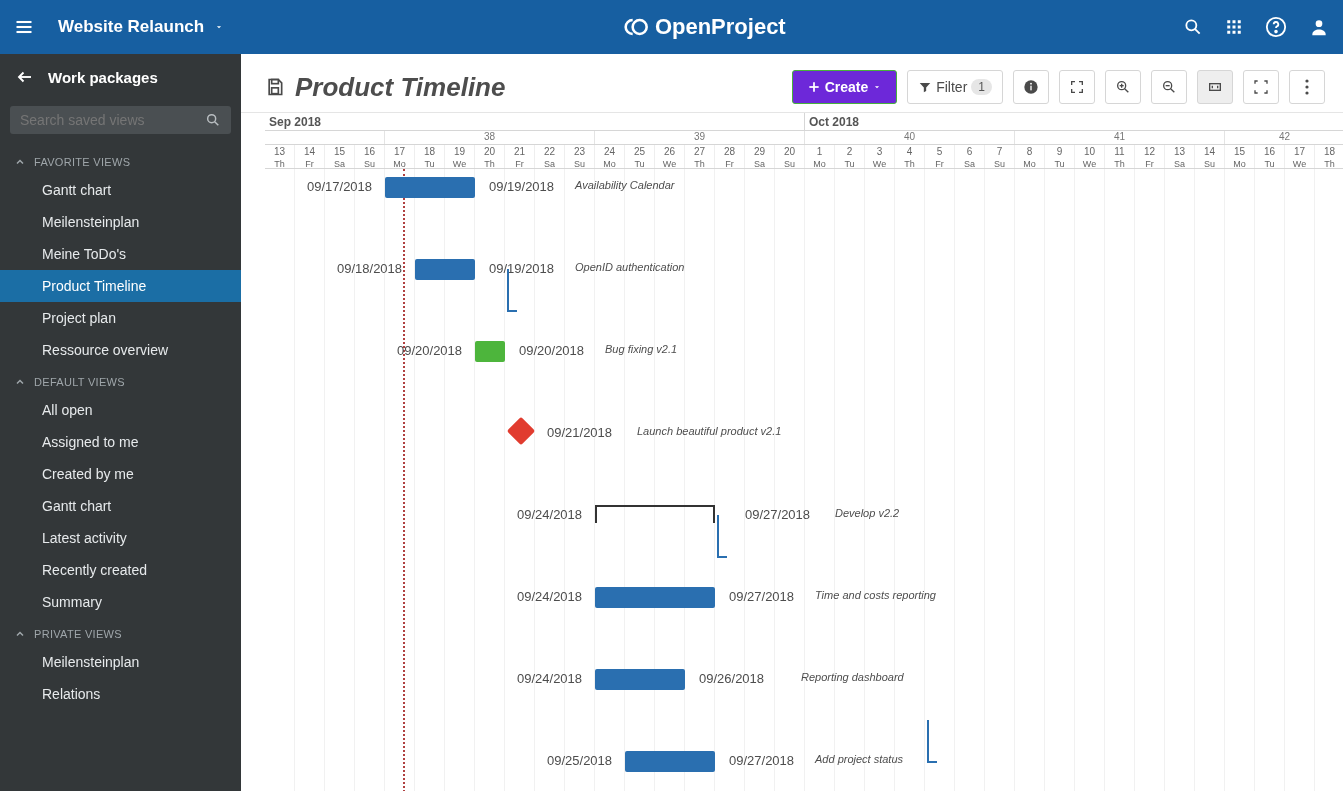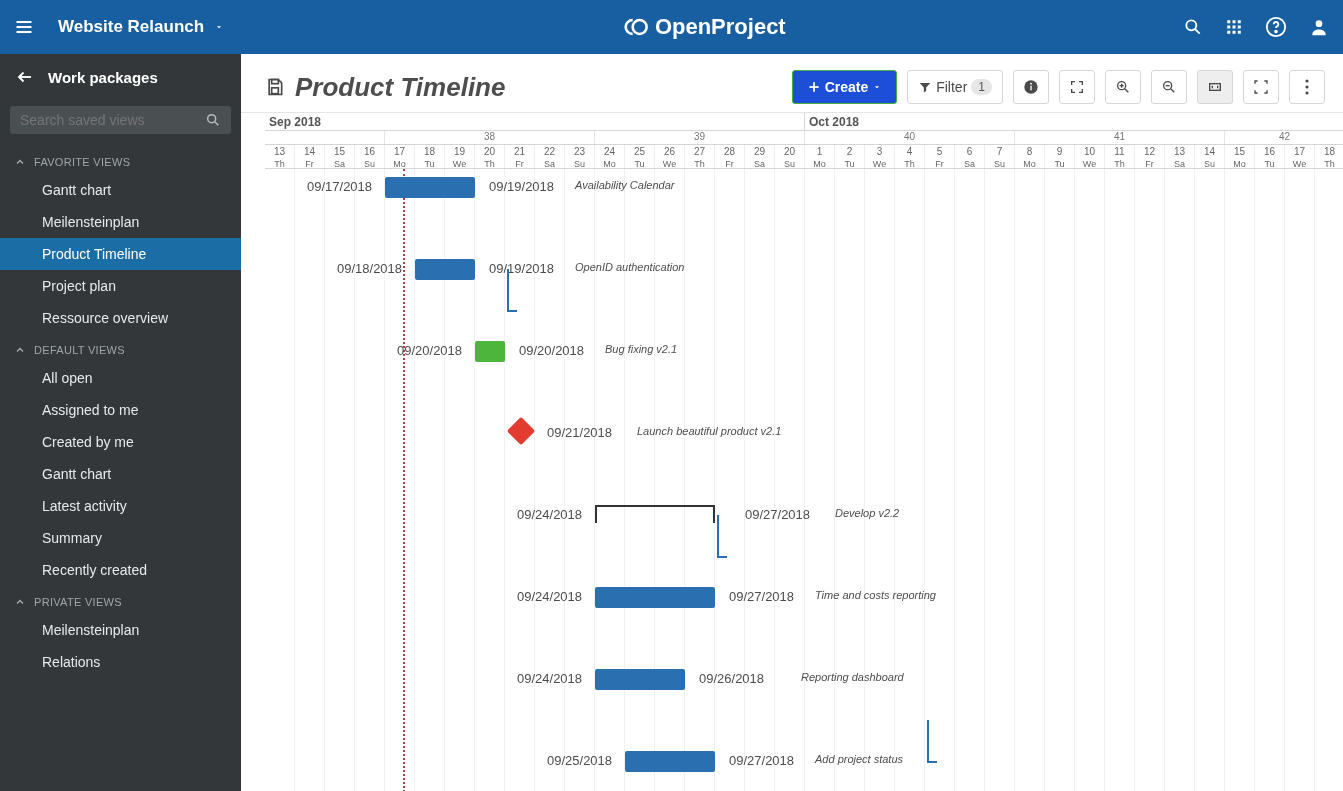--- a/index.html
+++ b/index.html
@@ -28,21 +28,21 @@
 .side-item.active { background:#1b6ea5; color:#fff; }
 
 
 .main { flex:1; display:flex; flex-direction:column; background:#fff; min-width:0; }
 .toolbar { display:flex; align-items:center; gap:10px; padding:16px 18px 8px 24px; }
 .title-block { display:flex; align-items:center; gap:10px; color:#333; }
 .title-block h1 { font-size:26px; font-weight:700; font-style:italic; color:#4d4d4d; }
 .spacer { flex:1; }
 .btn { border:1px solid #d6d6d6; background:#fff; border-radius:3px; height:34px; display:inline-flex; align-items:center; justify-content:center; padding:0 10px; cursor:pointer; color:#4a4a4a; font-size:14px; }
 .btn.small { width:36px; padding:0; }
-.btn.green { background:#1d4ed8; border-color:#47b13c; color:#fff; font-weight:600; gap:4px; padding:0 14px; }
+.btn.green { background:#6d28d9; border-color:#47b13c; color:#fff; font-weight:600; gap:4px; padding:0 14px; }
 .btn.active { background:#eeeeee; }
 .badge { background:#e6e6e6; border-radius:10px; padding:1px 7px; font-size:12px; margin-left:4px; color:#555; }
 
 
 .gantt-wrap { flex:1; overflow:auto; position:relative; border-top:1px solid #e5e5e5; padding-left:24px; }
 .gantt { position:relative; min-width:1100px; }
 .month-row { display:flex; border-bottom:1px solid #d6d6d6; height:18px; font-size:12px; font-weight:600; color:#555; }
 .month-cell { border-right:1px solid #d6d6d6; padding-left:4px; display:flex; align-items:center; }
 .week-row { display:flex; height:14px; border-bottom:1px solid #d6d6d6; font-size:10px; color:#777; }
 .week-cell { border-right:1px solid #e4e4e4; text-align:center; }
@@ -146,36 +146,37 @@
     </div>
     <div id="sections">
         <div class="section-hdr">
           <svg width="12" height="12" viewBox="0 0 24 24" fill="none" stroke="currentColor" stroke-width="3">
             <polyline points="6 15 12 9 18 15"></polyline>
           </svg>
           <span>FAVORITE VIEWS</span>
         </div>
         <div class="side-item">Gantt chart</div>
         <div class="side-item">Meilensteinplan</div>
+        <div class="side-item">Meine ToDo's</div>
         <div class="side-item active">Product Timeline</div>
         <div class="side-item">Project plan</div>
         <div class="side-item">Ressource overview</div>
         <div class="section-hdr">
           <svg width="12" height="12" viewBox="0 0 24 24" fill="none" stroke="currentColor" stroke-width="3">
             <polyline points="6 15 12 9 18 15"></polyline>
           </svg>
           <span>DEFAULT VIEWS</span>
         </div>
         <div class="side-item">All open</div>
         <div class="side-item">Assigned to me</div>
         <div class="side-item">Created by me</div>
         <div class="side-item">Gantt chart</div>
         <div class="side-item">Latest activity</div>
+        <div class="side-item">Recently created</div>
         <div class="side-item">Summary</div>
-        <div class="side-item">Recently created</div>
         <div class="section-hdr">
           <svg width="12" height="12" viewBox="0 0 24 24" fill="none" stroke="currentColor" stroke-width="3">
             <polyline points="6 15 12 9 18 15"></polyline>
           </svg>
           <span>PRIVATE VIEWS</span>
         </div>
         <div class="side-item">Meilensteinplan</div>
         <div class="side-item">Relations</div>
       </div>
   </div>

